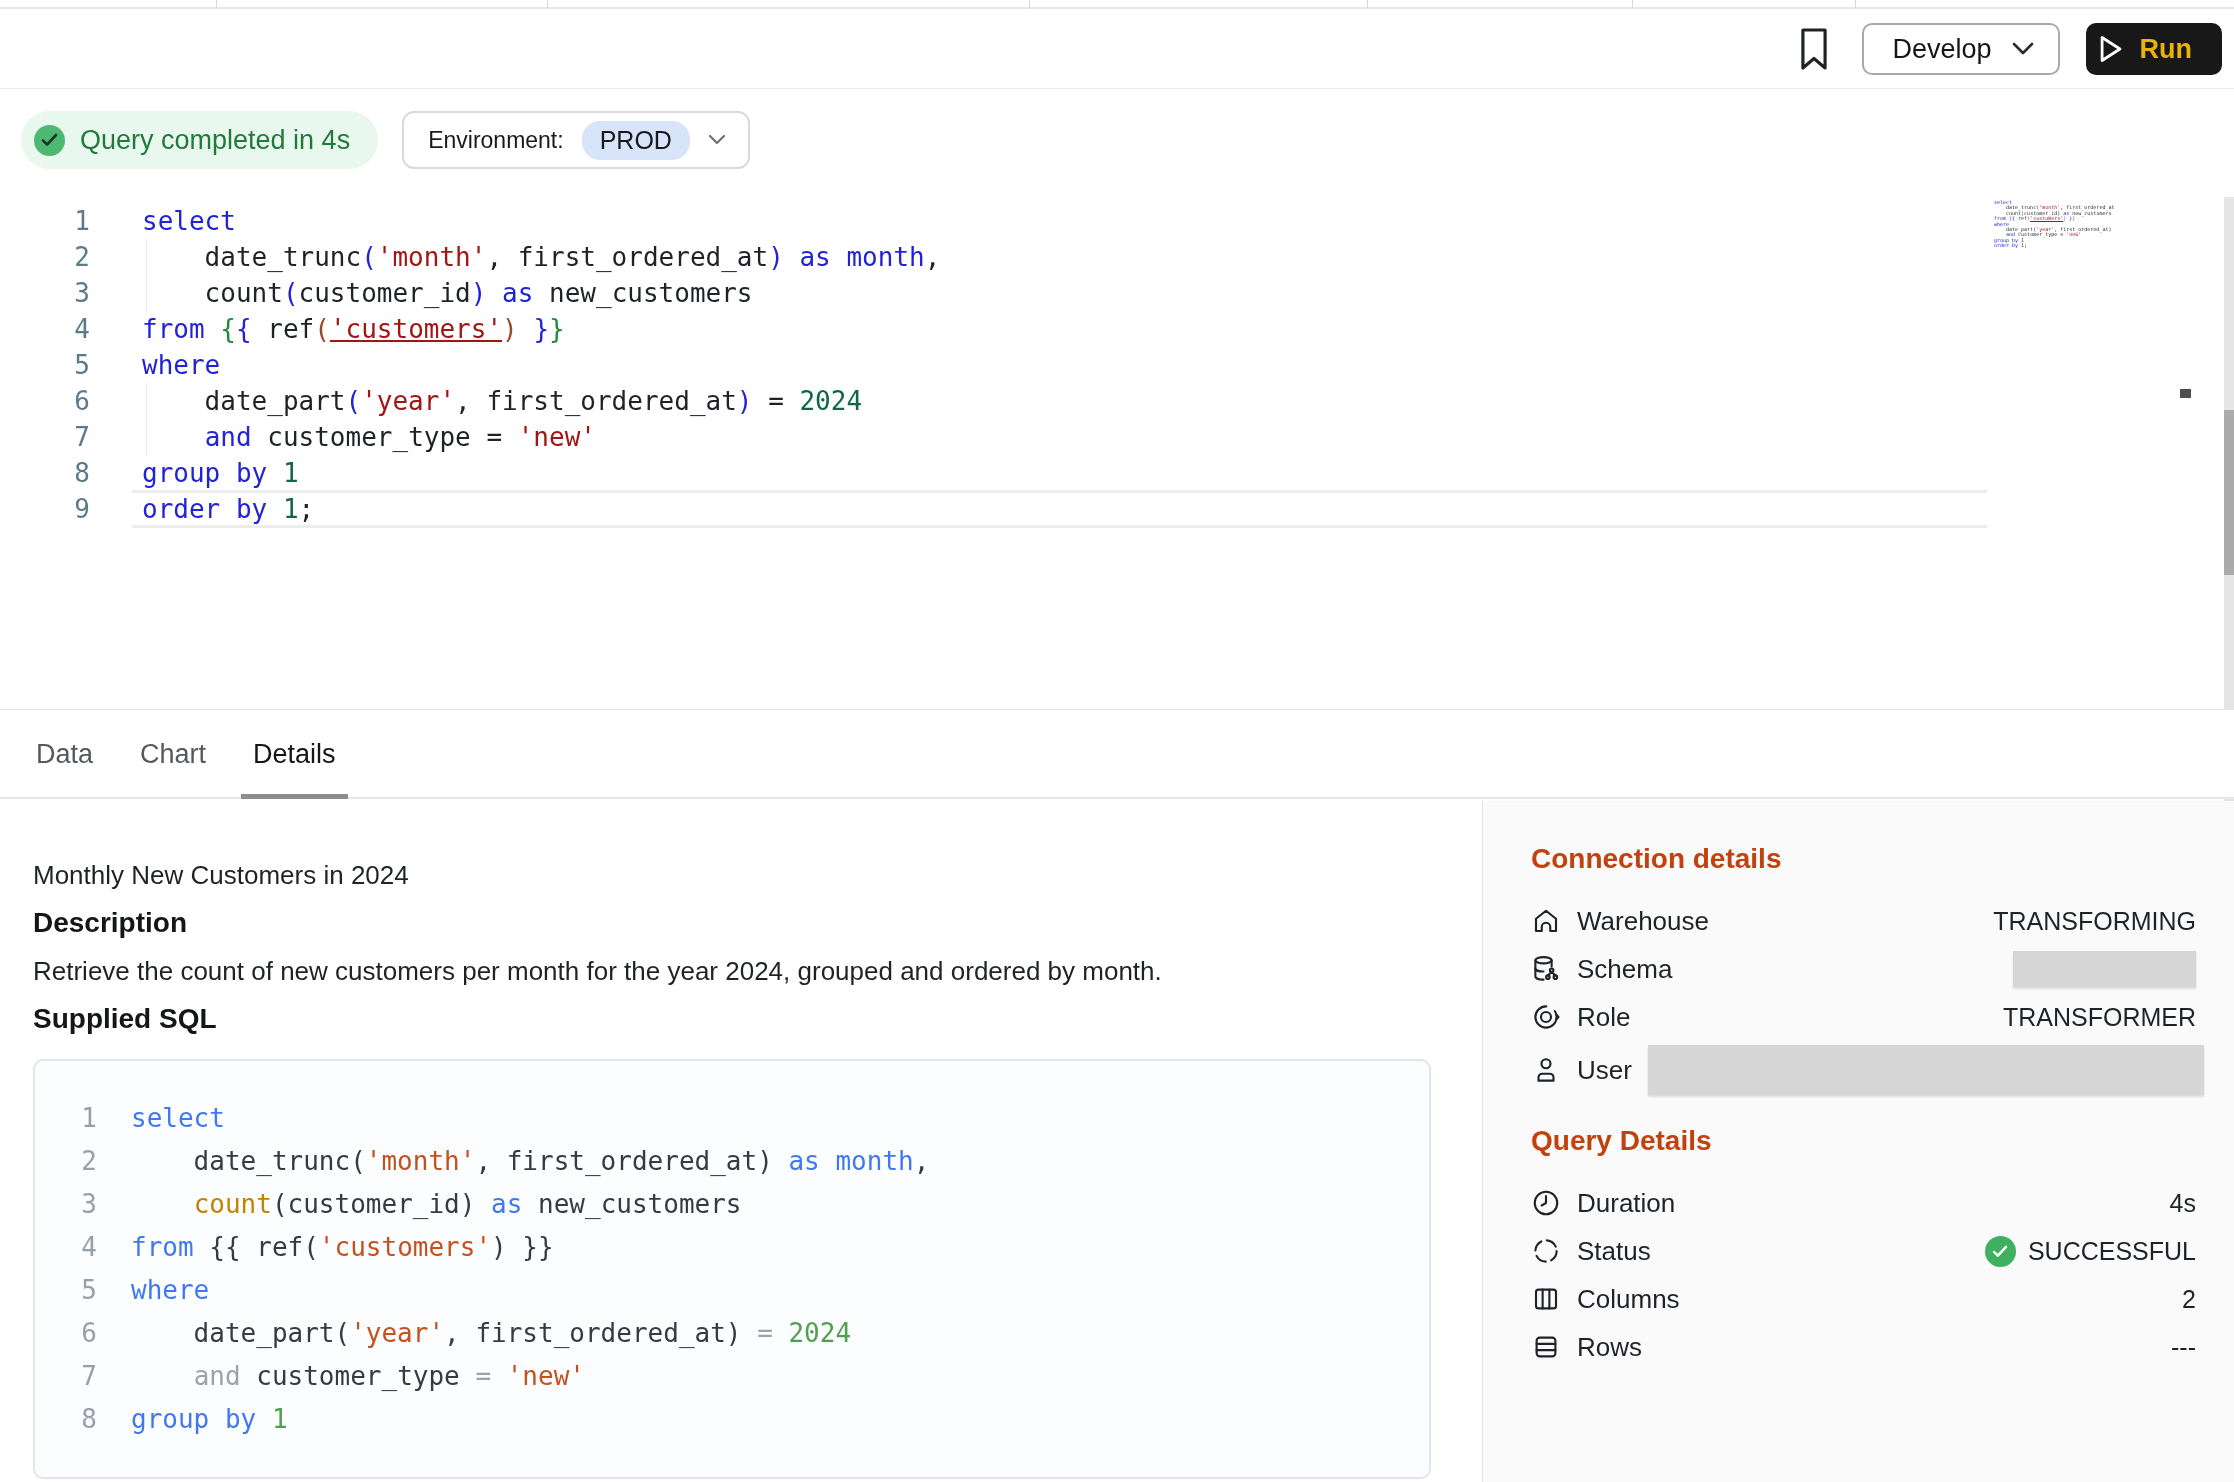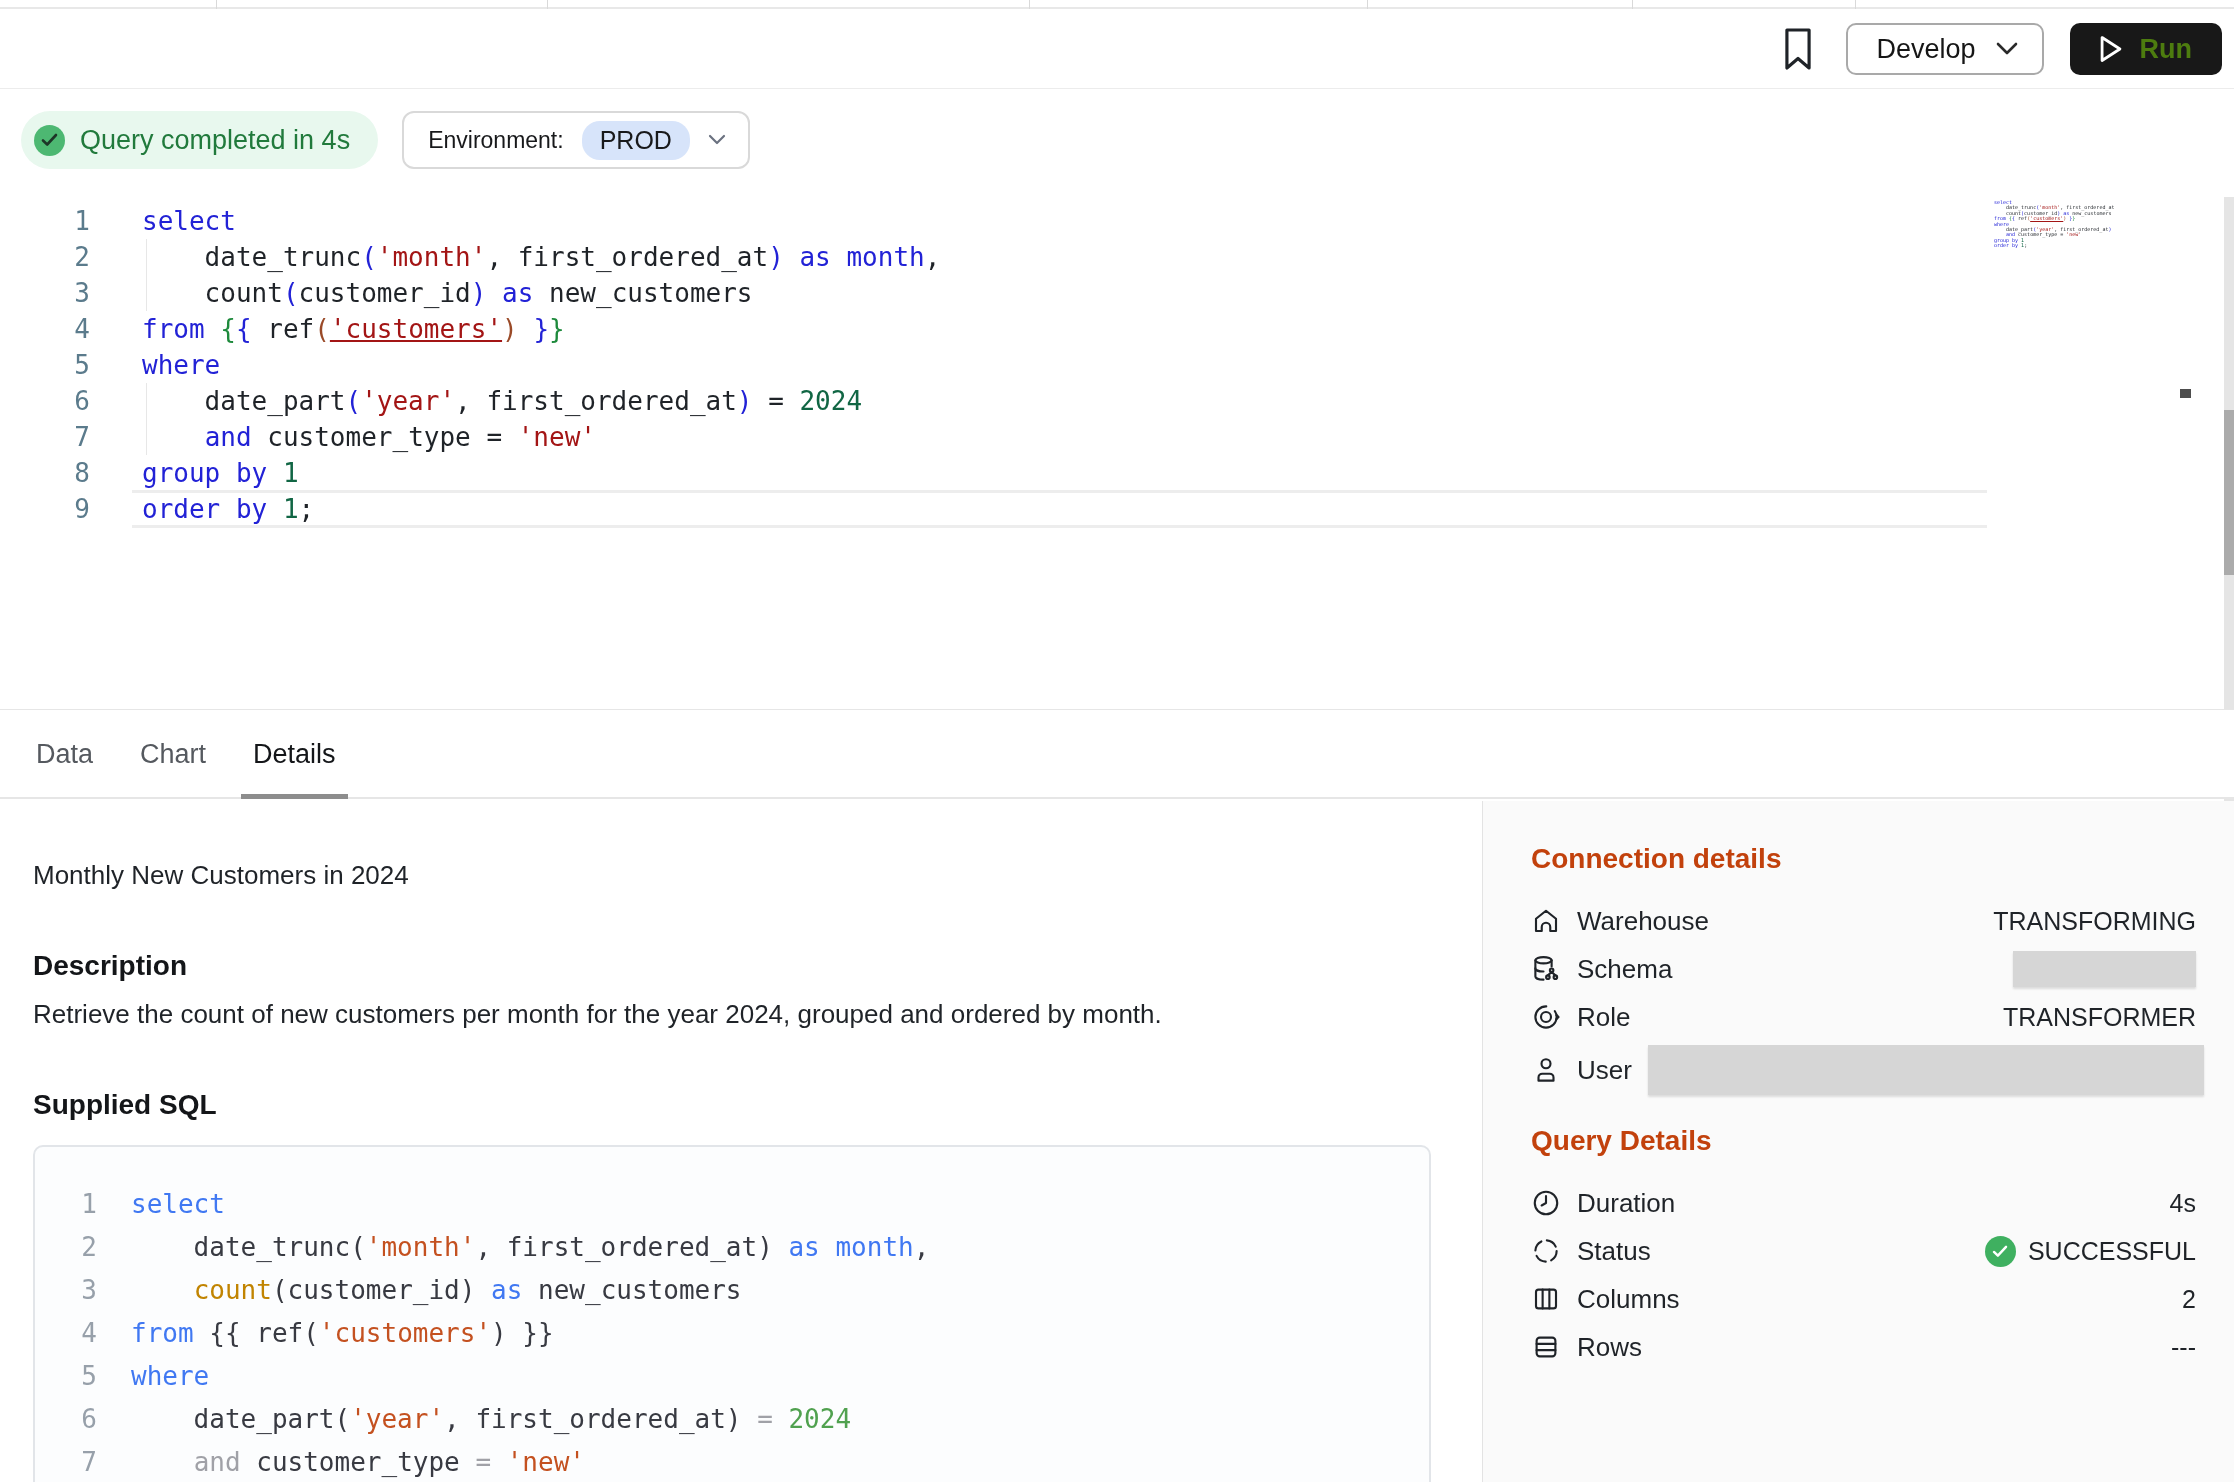--- a/index.html
+++ b/index.html
@@ -15,21 +15,21 @@
   .tabstrip .tdiv:nth-child(3){left:1029px}.tabstrip .tdiv:nth-child(4){left:1367px}
   .tabstrip .tdiv:nth-child(5){left:1632px}.tabstrip .tdiv:nth-child(6){left:1855px}
   
   .toolbar { position:absolute; top:11px; left:0; width:100%; height:76px;
     display:flex; align-items:center; justify-content:flex-end; gap:26px; padding-right:12px; }
   .toolbar-underline { position:absolute; top:88px; left:0; width:100%; height:1px; background:#ececec; }
   .icon-btn { width:44px; height:50px; display:flex; align-items:center; justify-content:center; cursor:pointer; }
   .btn { height:52px; border-radius:10px; display:flex; align-items:center; justify-content:center;
     font-size:27px; cursor:pointer; }
   .btn-develop { border:2px solid #a9a9a9; background:#fff; padding:0 24px 0 28px; gap:20px; color:#161616; font-weight:500; }
-  .btn-run { background:#181818; color:#4d7c0f; padding:0 30px 0 28px; gap:16px; font-weight:600; }
+  .btn-run { background:#181818; color:#eab308; padding:0 30px 0 12px; gap:16px; font-weight:600; }
   
   .statusrow { position:absolute; top:111px; left:21px; display:flex; align-items:center; gap:24px; }
   .badge { display:flex; align-items:center; gap:15px; height:58px; padding:0 28px 0 13px;
     background:#e8f8ee; border-radius:29px; }
   .badge-circle { width:31px; height:31px; border-radius:50%; background:#4db872; display:flex; align-items:center; justify-content:center; }
   .badge-text { color:#217a3c; font-size:27px; font-weight:500; }
   .envsel { display:flex; align-items:center; height:58px; border:2px solid #d9d9d9; border-radius:12px;
     padding:0 22px 0 24px; gap:18px; background:#fff; cursor:pointer; }
   .env-label { font-size:23px; color:#18191b; }
   .env-pill { background:#d7e4fa; border-radius:18px; height:39px; display:flex; align-items:center; padding:0 18px;
@@ -61,21 +61,21 @@
   .res-tabs { position:absolute; top:710px; left:0; width:100%; height:89px; display:flex; align-items:flex-start;
     padding-left:24px; gap:23px; background:#fff; border-bottom:2px solid #e6e6e6; }
   .res-tab { position:relative; height:89px; line-height:89px; padding:0 12px; font-size:27px; color:#55595f; cursor:pointer; }
   .res-tab.active { color:#141619; font-weight:500; }
   .res-tab.active::after { content:''; position:absolute; left:0; right:0; bottom:0; height:5px; background:#8d8d8d; }
   
   .content { position:absolute; top:801px; left:0; right:0; bottom:0; display:flex; }
   .left-pane { width:1482px; padding:42px 50px 0 33px; background:#fff; }
   .h-section { font-size:28px; font-weight:700; color:#141619; }
   .t-body { font-size:26px; color:#1f2328; margin-top:17px; }
-  .mt-lg { margin-top:59px; }
+  .mt-lg { margin-top:16px; }
   .sql-card { margin-top:24px; width:1398px; height:420px; border:2px solid #e2e5e9; border-radius:10px;
     background:#fcfdfe; padding-top:36px; overflow:hidden; font-family:"DejaVu Sans Mono", monospace; font-size:26px; }
   .sql-card .cl { display:flex; height:43px; line-height:43px; }
   .sql-card .ln { width:62px; text-align:right; color:#97a0aa; flex:none; }
   .sql-card .ct { padding-left:34px; white-space:pre; color:#383a42; }
   .hl-kw{color:#4078f2} .hl-str{color:#c45120} .hl-num{color:#50a14f} .hl-fn{color:#c18401} .hl-op{color:#a0a1a7}
   
   .right-pane { width:752px; background:#fafafa; border-left:1px solid #e3e3e3; padding:42px 38px 0 48px; }
   .panel-heading { font-size:28px; font-weight:700; color:#c2410c; }
   .kv-list { margin-top:22px; }

